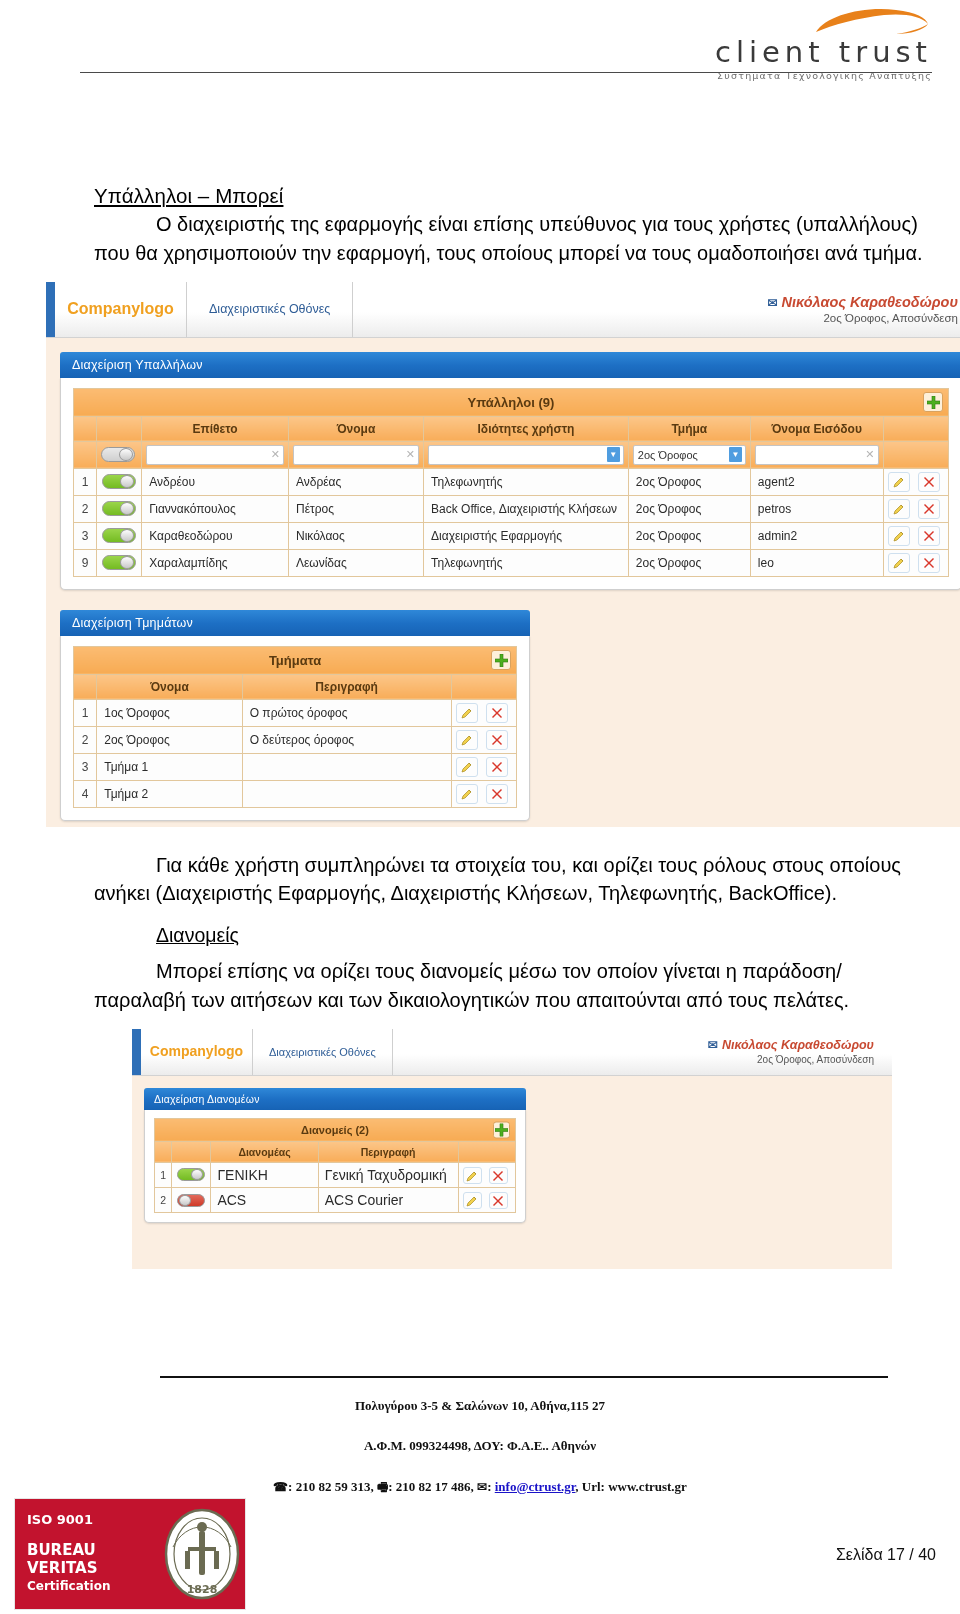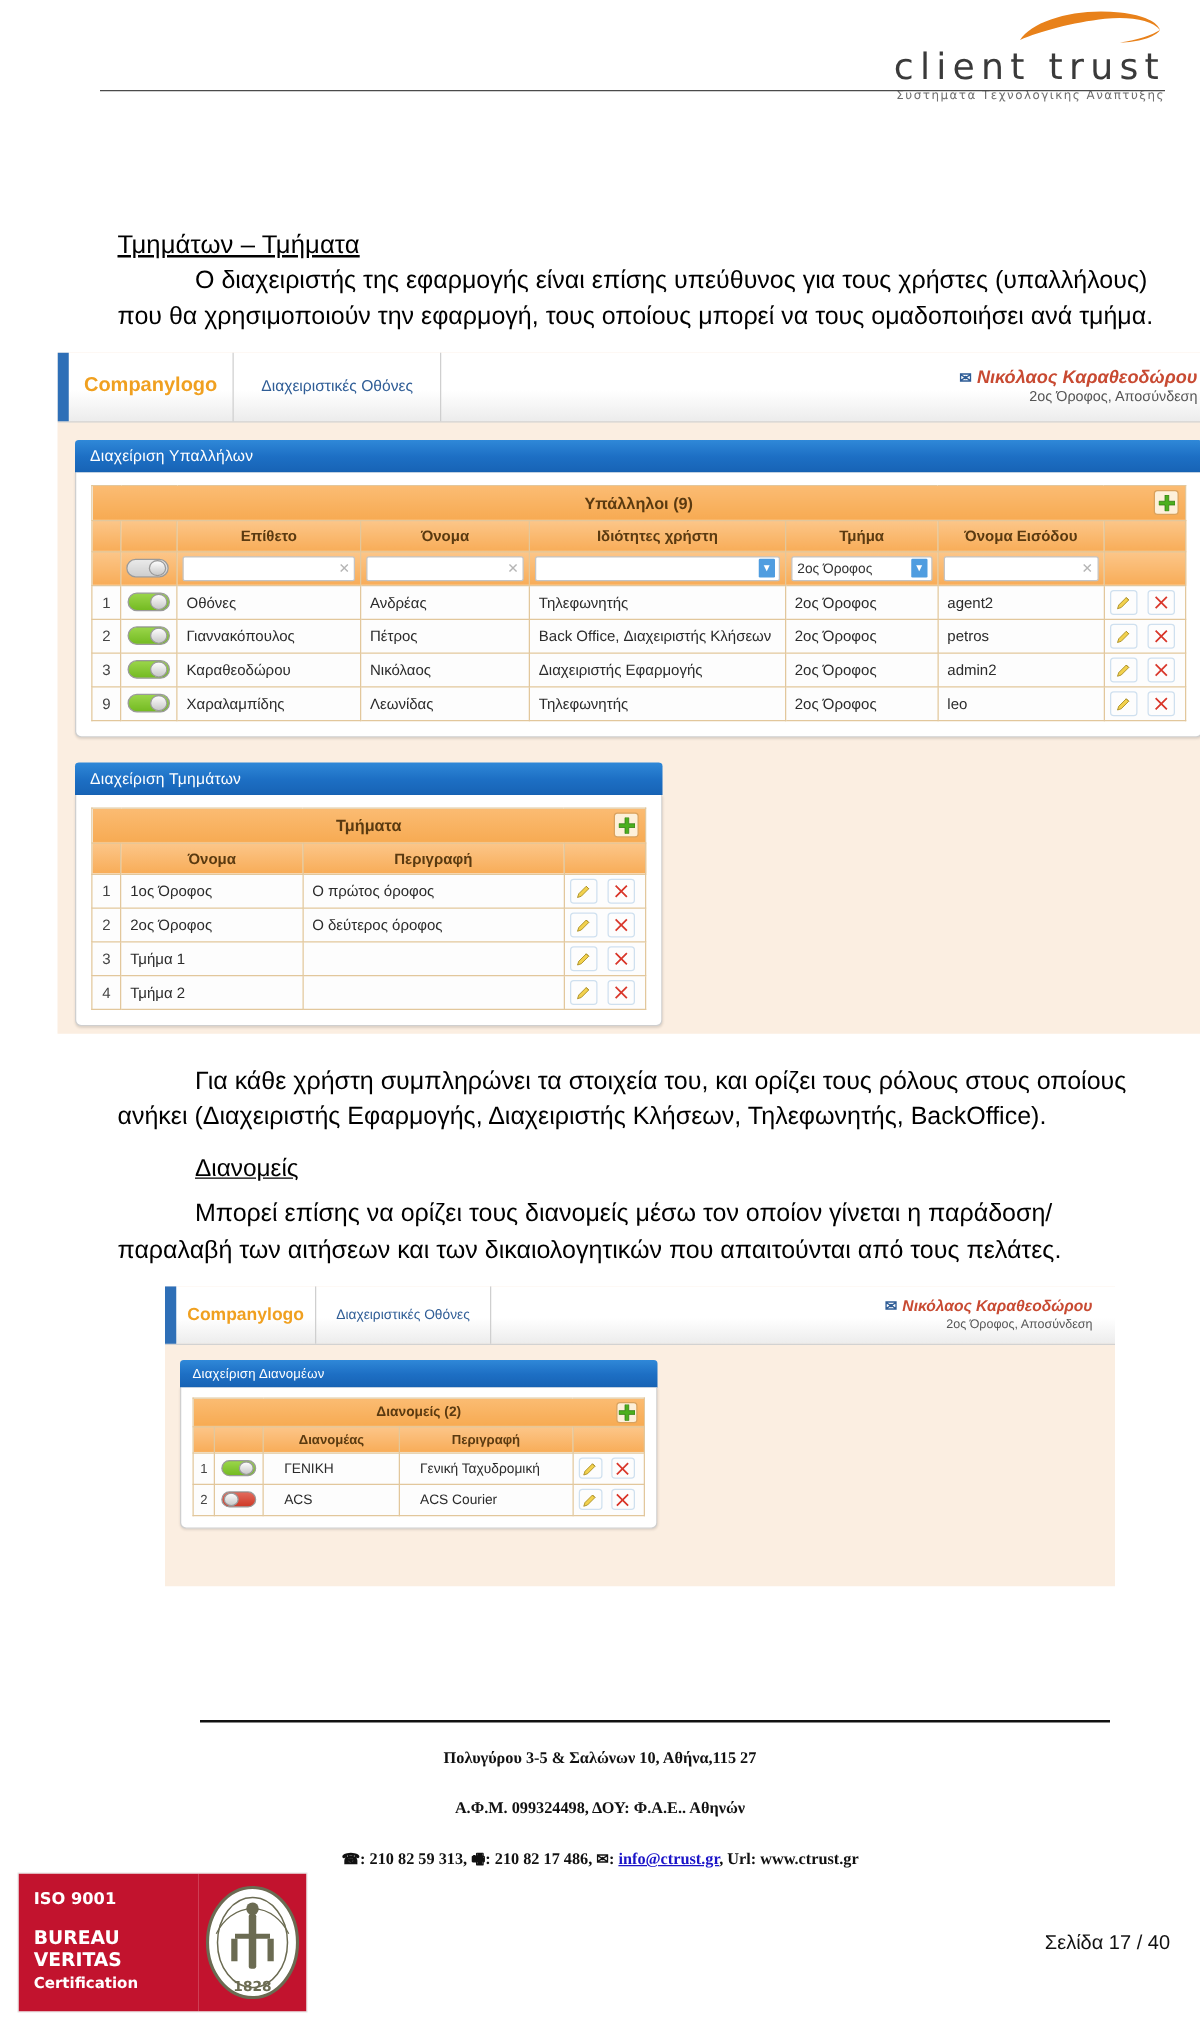--- a/index.html
+++ b/index.html
@@ -151,21 +151,21 @@
     width: 13px; height: 15px; background: #4f9de0;
     color: #fff; font-size: 8px; line-height: 15px; text-align: center;
     border-radius: 1px; flex: 0 0 13px;
   }
   .clear-x { color: #b5b5b5; font-size: 11px; }
 
   td.cell {
     background: #fdfdfd; font-size: 12px; color: #2b2b2b;
     padding: 5px 7px; white-space: nowrap;
   }
-  td.cell.small { font-size: 11px; padding: 4px 16px; }
+  td.cell.small { font-size: 14px; padding: 4px 6px; }
   td.num {
     background: #fdfdfd; font-size: 12px; color: #444;
     text-align: center; width: 24px; padding: 5px 2px;
   }
   td.num.small { font-size: 10.5px; width: 19px; }
   td.toggle-cell { background: #fdfdfd; width: 42px; padding: 3px 5px; }
   td.toggle-cell.small { width: 34px; }
   td.actions { background: #fdfdfd; width: 58px; padding: 3px 4px; white-space: nowrap; }
   td.actions.small { width: 48px; }
 
@@ -245,21 +245,21 @@
       <path d="M118 18 C114 24, 100 28, 86 28 C100 26, 112 22, 118 18 Z" fill="#e8811a"></path>
     </svg>
     <div class="brand-name">client trust</div>
     <div class="brand-tag">Συστηματα Τεχνολογικης Αναπτυξης</div>
   </div>
   <div class="header-rule"></div>
 </div>
 
 <div class="doc">
 
-  <h2 class="section-title">Τμημάτων – Τμήματα</h2>
+  <h2 class="section-title">Υπάλληλοι – Μπορεί</h2>
   <p class="para indent">Ο διαχειριστής της εφαρμογής είναι επίσης υπεύθυνος για τους χρήστες (υπαλλήλους) που θα χρησιμοποιούν την εφαρμογή, τους οποίους μπορεί να τους ομαδοποιήσει ανά τμήμα.</p>
 
   <div class="shot shot-1">
 
     <div class="app-topbar">
       <div class="topbar-accent"></div>
       <div class="logo-cell">
         <span>Company</span>
         <span>logo</span>
       </div>
@@ -337,21 +337,21 @@
             <td></td>
           </tr>
 
           <tr>
             <td class="num">1</td>
             <td class="toggle-cell">
                   <span class="toggle on">
                     <span class="knob"></span>
                   </span>
                 </td>
-            <td class="cell">Οθόνες</td>
+            <td class="cell">Ανδρέου</td>
             <td class="cell">Ανδρέας</td>
             <td class="cell">Τηλεφωνητής</td>
             <td class="cell">2ος Όροφος</td>
             <td class="cell">agent2</td>
             <td class="actions">
               <span class="icon-btn">
                     <svg class="pencil-svg" viewBox="0 0 12 12">
                       <path d="M1 11l1-3 6-6 2 2-6 6z" fill="#f2d14d" stroke="#a88b20" stroke-width=".7"></path>
                       <path d="M8 2l2 2" stroke="#a88b20" stroke-width=".7"></path>
                     </svg>

